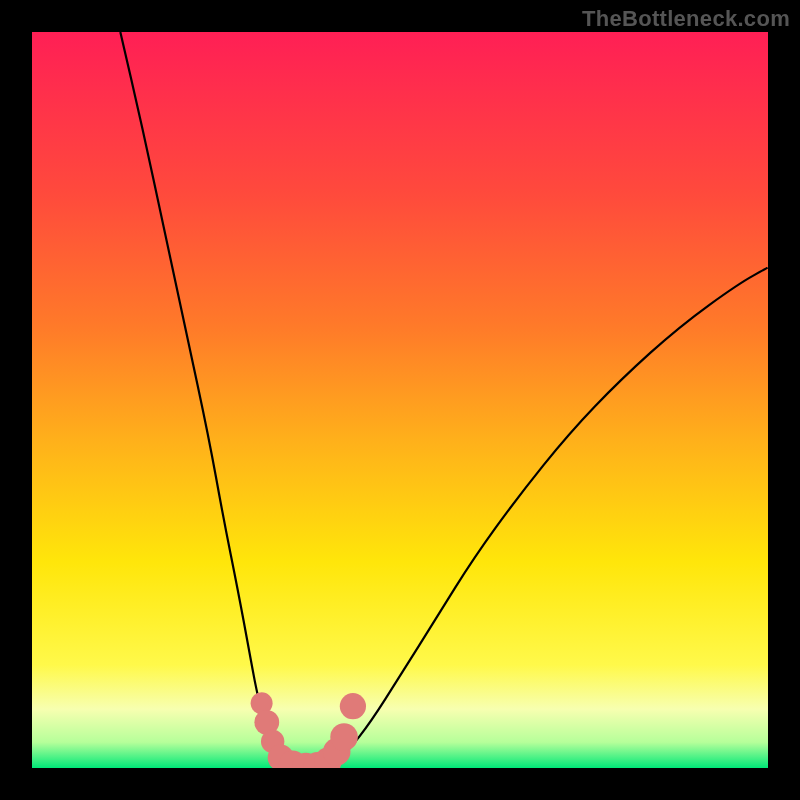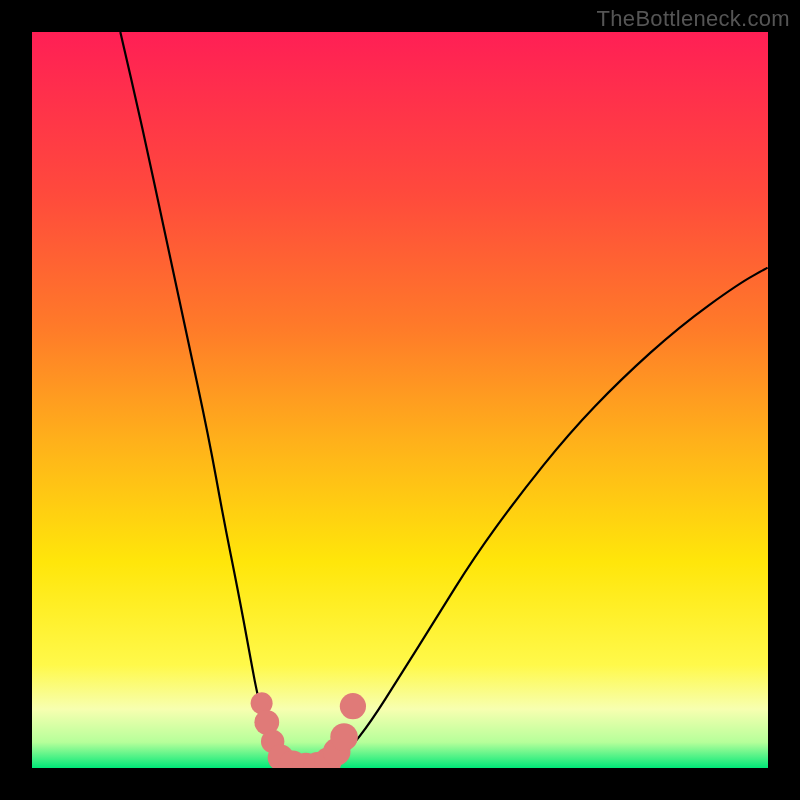--- a/index.html
+++ b/index.html
@@ -31,21 +31,21 @@
     display: block;
     width: 736px;
     height: 736px;
   }
   .watermark {
     position: absolute;
     top: 6px;
     right: 10px;
     color: #555;
     font-size: 22px;
-    font-weight: 400;
+    font-weight: 700;
     letter-spacing: 0.3px;
     user-select: none;
   }
 </style>
 </head>
 <body>
 
 <div class="frame">
   <div class="plot">
     <svg id="plot-svg" viewBox="0 0 736 736">

